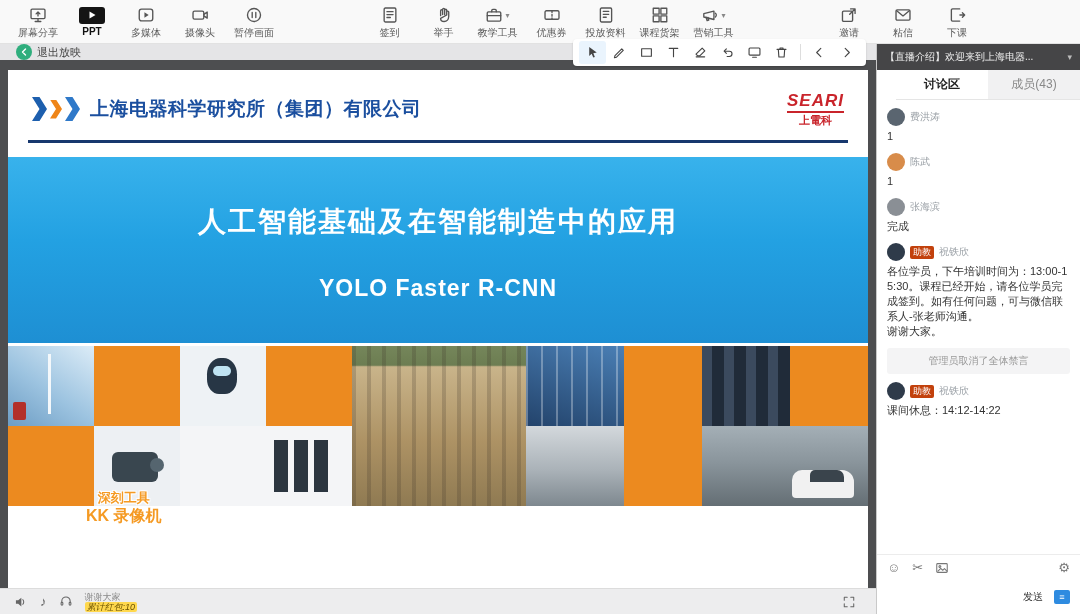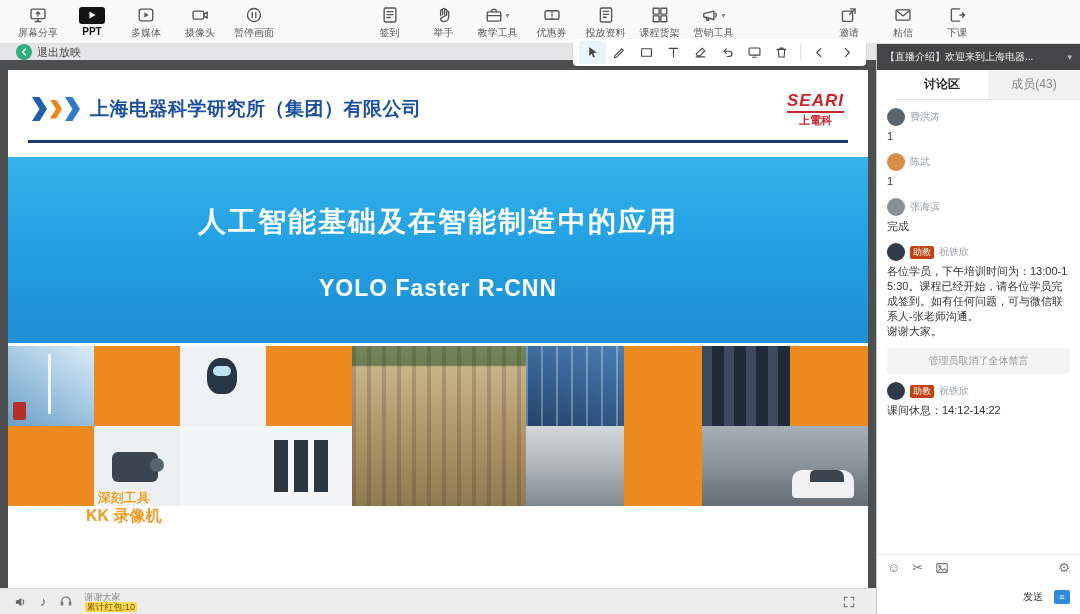--- a/index.html
+++ b/index.html
@@ -89,21 +89,21 @@
 
   .watermark{position:absolute;left:78px;top:420px;text-align:center;color:#f59a23;font-weight:bold;line-height:1.2;
      text-shadow:-1px -1px 0 #fff,1px -1px 0 #fff,-1px 1px 0 #fff,1px 1px 0 #fff;pointer-events:none;}
   .wm1{font-size:13px;}
   .wm2{font-size:16px;}
 
   .stage-status{height:26px;background:#ededee;border-top:1px solid #dcdcdc;display:flex;align-items:center;gap:12px;padding:0 14px;flex:none;}
   .sic{width:14px;height:14px;fill:none;stroke:#666;stroke-width:1.2;stroke-linecap:round;stroke-linejoin:round;}
   .note-glyph{font-size:13px;color:#666;line-height:1;}
   .netblock{display:flex;flex-direction:column;justify-content:center;font-size:9px;line-height:10px;color:#8a8a8a;}
-  .bonus{background:#ffd84d;color:#6b5200;padding:0 2px;border-radius:2px;}
+  .bonus{background:#ffd84d;color:#6b5200;padding:0 2px;border-radius:2px;font-style:italic;}
   .fs-btn{margin-left:auto;background:none;border:none;cursor:pointer;display:flex;align-items:center;}
 
   
   .sidebar{width:204px;flex:none;background:#fff;border-left:1px solid #c9c9c9;display:flex;flex-direction:column;min-height:0;}
   .sb-header{height:26px;background:#454547;color:#f0f0f0;font-size:10px;display:flex;align-items:center;gap:4px;padding:0 8px;flex:none;cursor:pointer;}
   .sb-header-text{flex:1;white-space:nowrap;overflow:hidden;text-overflow:ellipsis;}
   .sb-caret{color:#bbb;font-size:9px;}
   .sb-tabs{height:30px;display:flex;border-bottom:1px solid #e5e5e5;flex:none;margin-left:19px;}
   .sb-tab{flex:1;display:flex;align-items:center;justify-content:center;font-size:12px;color:#888;background:#f1f1f2;cursor:pointer;border:none;font-family:inherit;}
   .sb-tab.active{background:#fff;color:#222;font-weight:bold;}

